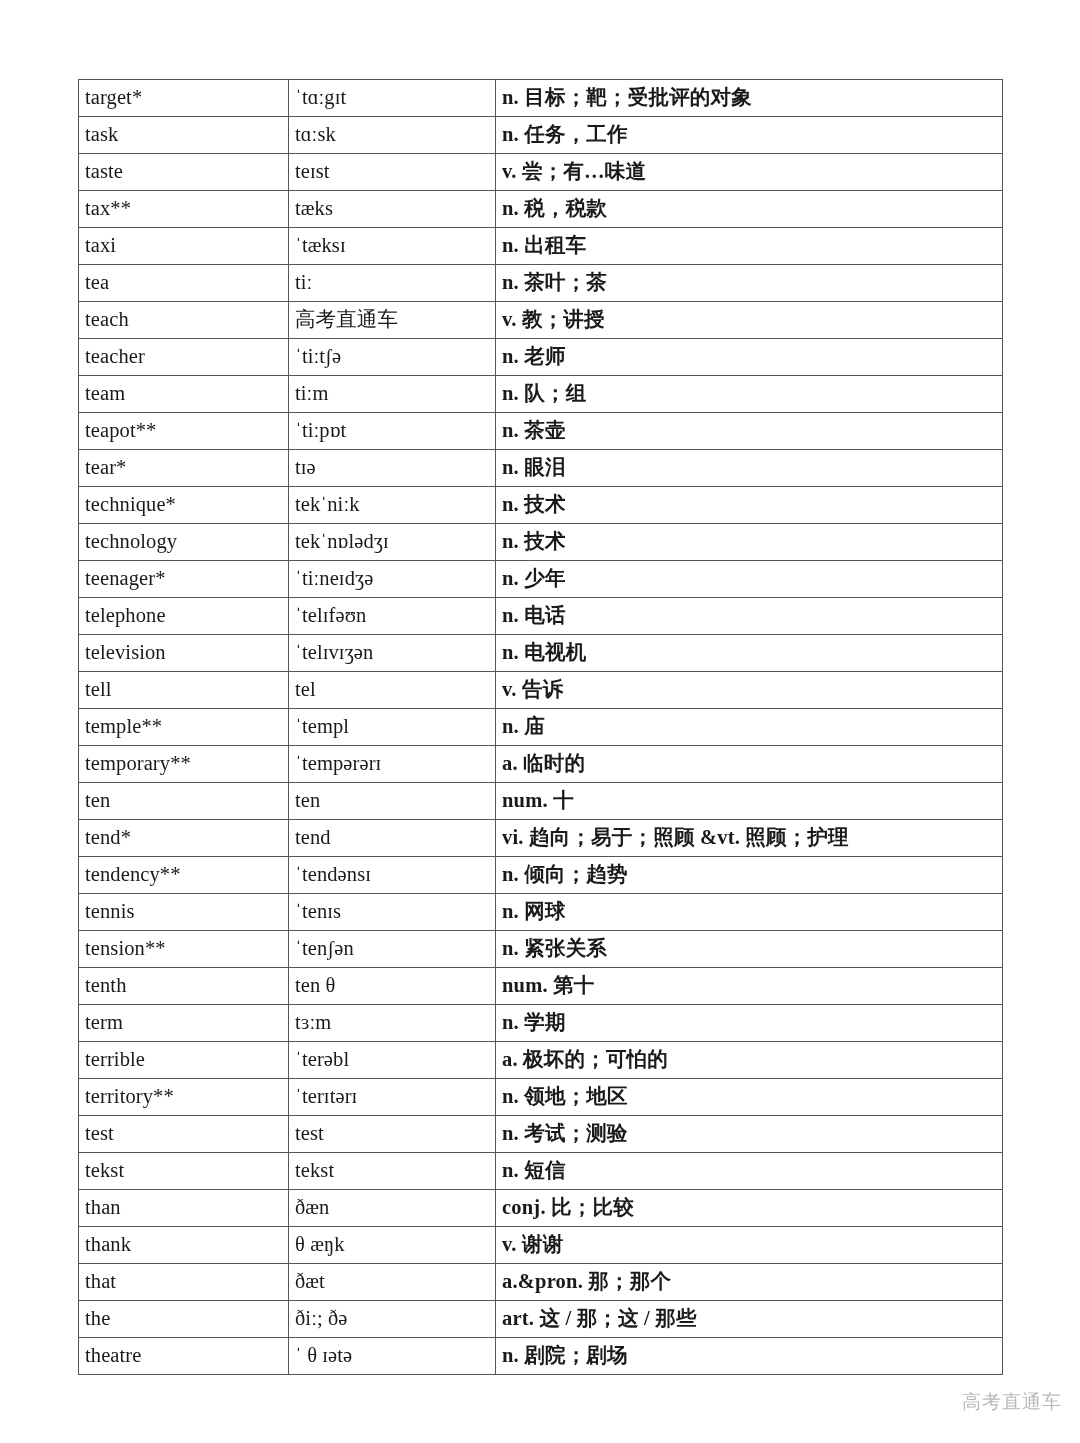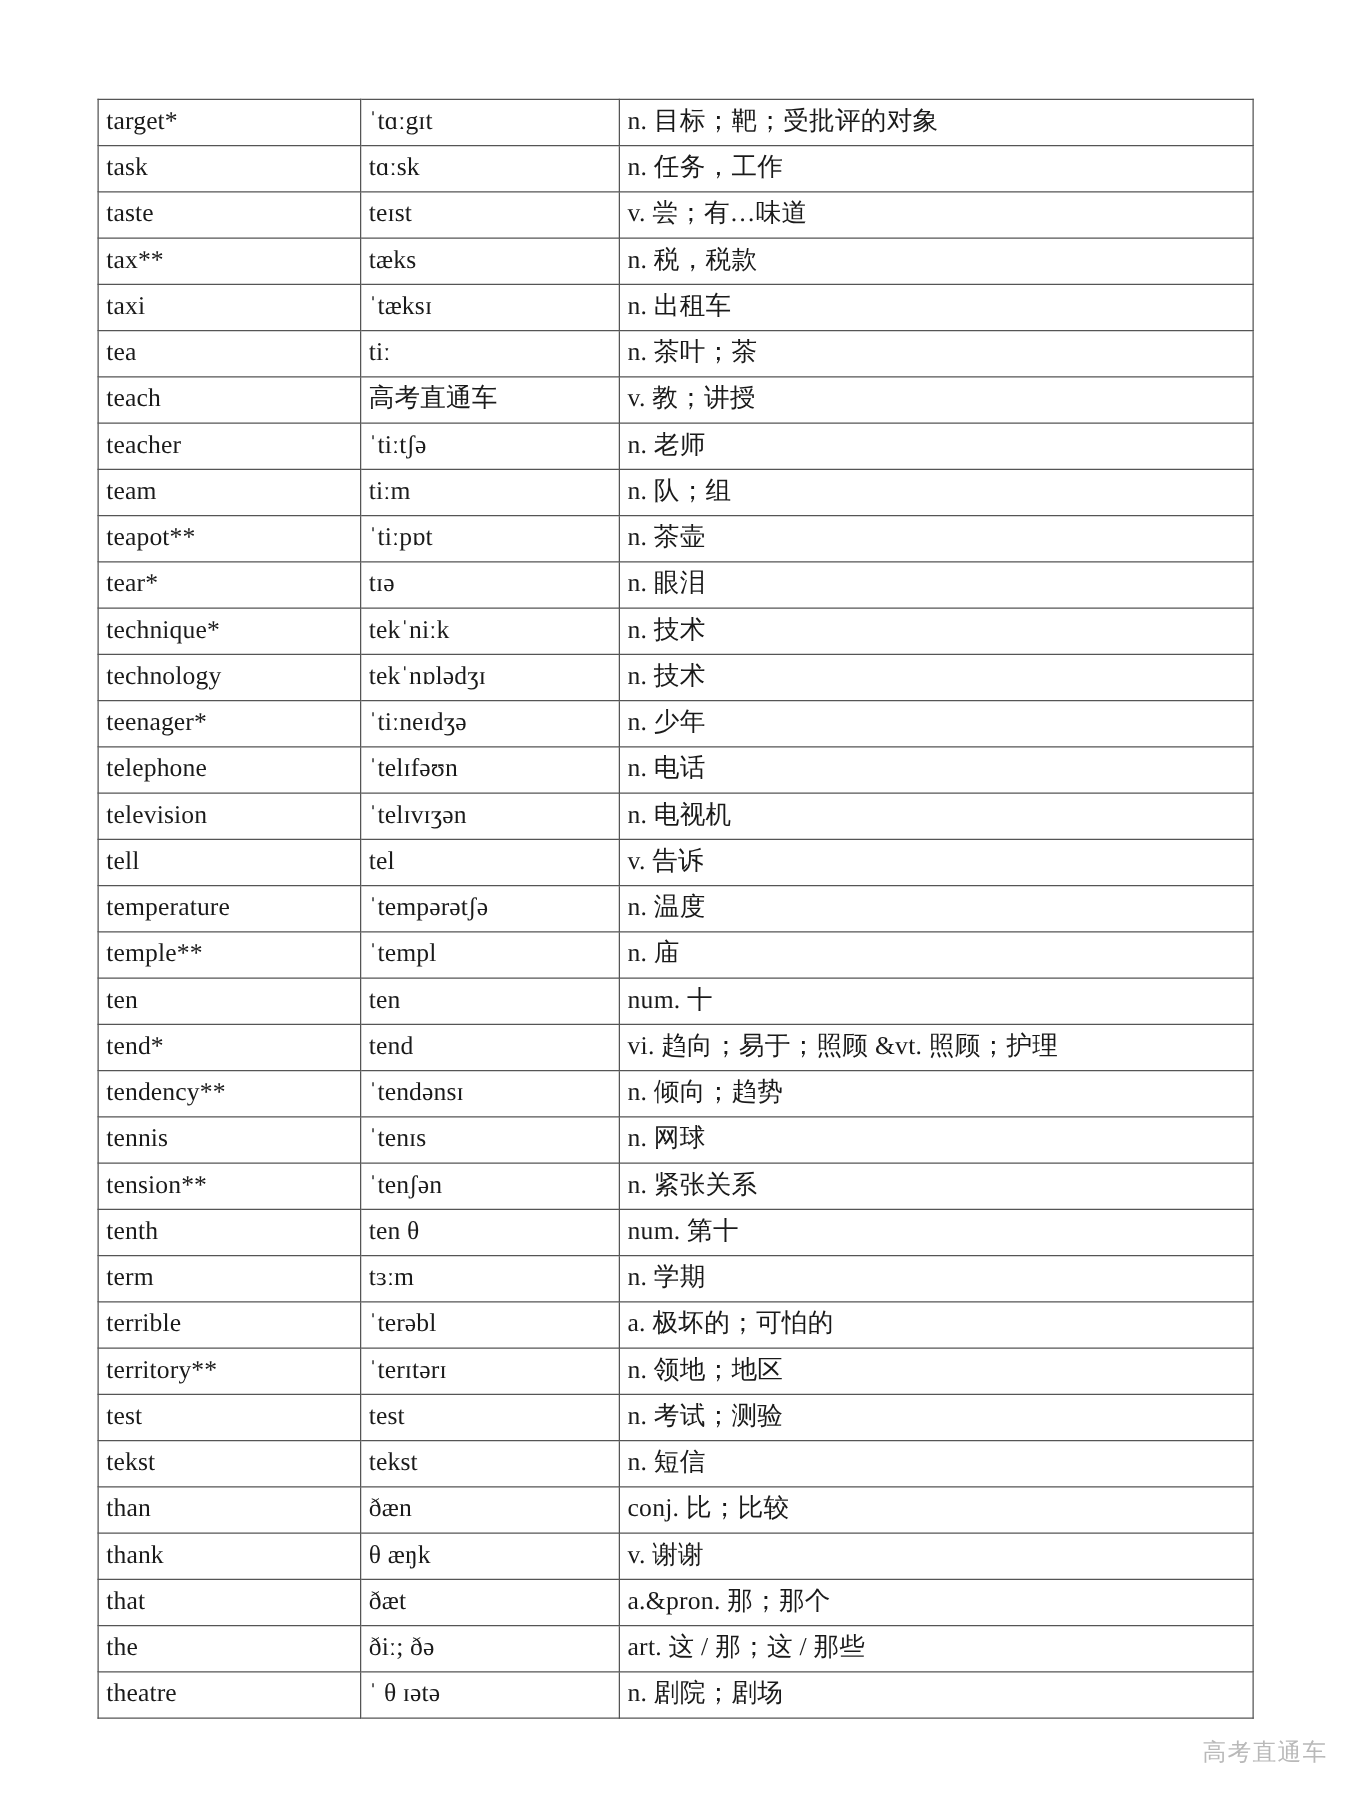--- a/index.html
+++ b/index.html
@@ -66,20 +66,21 @@
   #vocab-table td.word {
     letter-spacing: 0.1px;
   }
 
   #vocab-table td.pron {
     letter-spacing: 0.1px;
   }
 
   #vocab-table td.mean {
     letter-spacing: 0.2px;
+    font-weight: bold;
   }
 </style>
 </head>
 <body>
 
 <div id="vocab-page">
 
   <div id="watermark">高考直通车</div>
 
   <table id="vocab-table">
@@ -168,30 +169,30 @@
           <td class="word">television</td>
           <td class="pron">ˈtelɪvɪʒən</td>
           <td class="mean">n. 电视机</td>
         </tr>
         <tr>
           <td class="word">tell</td>
           <td class="pron">tel</td>
           <td class="mean">v. 告诉</td>
         </tr>
         <tr>
-          <td class="word">temperature</td>
-          <td class="pron">ˈtempərətʃə</td>
-          <td class="mean">n. 温度</td>
-        </tr>
-        <tr>
           <td class="word">temple**</td>
           <td class="pron">ˈtempl</td>
           <td class="mean">n. 庙</td>
         </tr>
         <tr>
+          <td class="word">temporary**</td>
+          <td class="pron">ˈtempərərɪ</td>
+          <td class="mean">a. 临时的</td>
+        </tr>
+        <tr>
           <td class="word">ten</td>
           <td class="pron">ten</td>
           <td class="mean">num. 十</td>
         </tr>
         <tr>
           <td class="word">tend*</td>
           <td class="pron">tend</td>
           <td class="mean">vi. 趋向；易于；照顾 &amp;vt. 照顾；护理</td>
         </tr>
         <tr>

